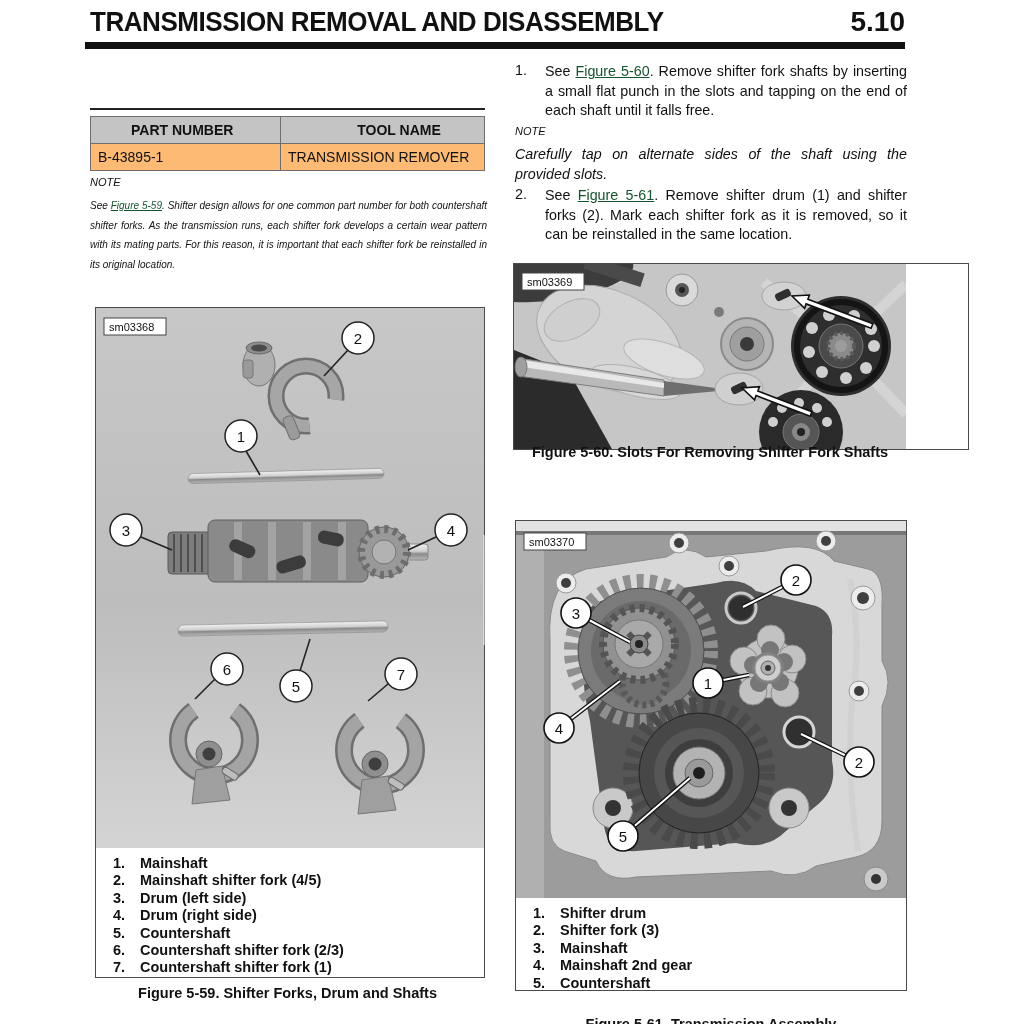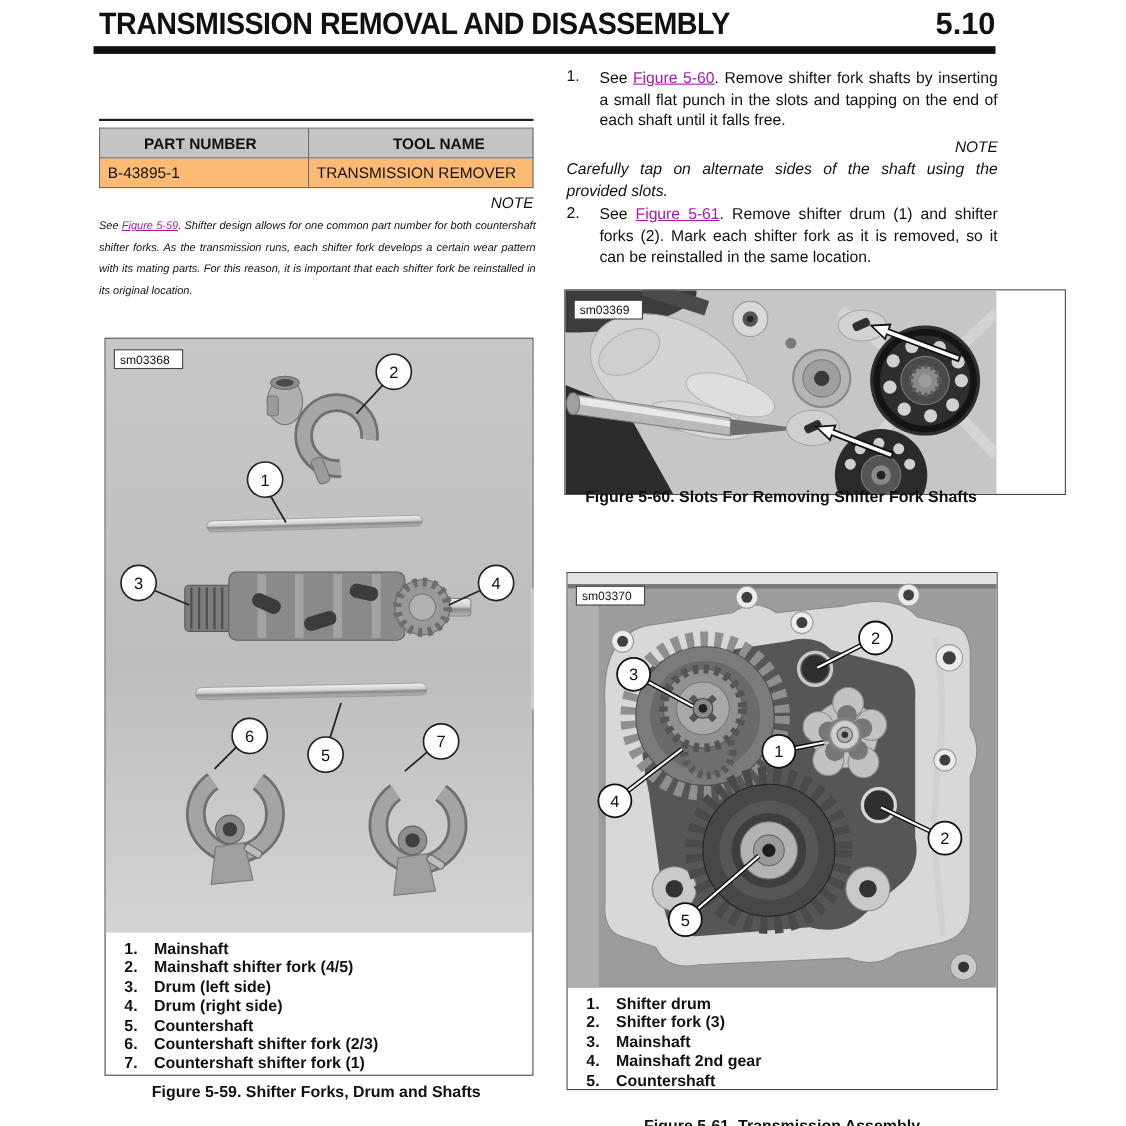--- a/index.html
+++ b/index.html
@@ -11,28 +11,28 @@
   .page-number{position:absolute;right:119px;top:6px;font-size:28px;font-weight:bold;}
   .header-rule{position:absolute;left:85px;top:42px;width:820px;height:7px;background:#111;}
   
   .section-heading{position:absolute;left:90px;top:60px;width:398px;font-size:19px;font-weight:bold;line-height:22px;}
   .section-rule{position:absolute;left:90px;top:108px;width:395px;height:2px;background:#222;}
   .tool-table{position:absolute;left:90px;top:116px;width:395px;border-collapse:collapse;font-size:14px;}
   .tool-table th,.tool-table td{border:1px solid #6e6e6e;height:26px;padding:0 7px;}
   .tool-table th{font-weight:bold;text-align:left;padding-left:40px;}
   .tool-table th.c2{text-align:center;}
   .tool-table td{background:#fdba74;}
-  .note-label{position:absolute;font-style:italic;font-size:14px;text-align:right;}
+  .note-label{position:absolute;font-style:italic;font-size:11px;text-align:left;}
   .note-label.l{left:90px;top:176px;width:395px;}
   .note-label.r{left:515px;top:125px;width:392px;}
   .note-para{position:absolute;left:90px;top:196px;width:397px;font-style:italic;font-size:10px;
              line-height:19.5px;text-align:justify;}
   .note-para-r{position:absolute;left:515px;top:145px;width:392px;font-style:italic;font-size:14.3px;
              line-height:19.5px;text-align:justify;}
-  .xref{color:#a21caf;text-decoration:underline;cursor:pointer;}
+  .xref{color:#14532d;text-decoration:underline;cursor:pointer;}
   
   .step{position:absolute;left:515px;width:392px;}
   .step-num{position:absolute;left:0;top:0;font-size:14.3px;}
   .step-text{margin:0 0 0 30px;font-size:14.3px;line-height:19.5px;text-align:justify;}
   
   .figure-box{position:absolute;border:1px solid #4a4a4a;background:#fff;box-sizing:border-box;}
   .figure-box svg{display:block;}
   .fig-legend{padding:7px 0 0 17px;}
   .legend-item{display:flex;font-weight:bold;font-size:14.5px;line-height:17.4px;}
   .legend-item .n{width:27px;flex:0 0 27px;}

